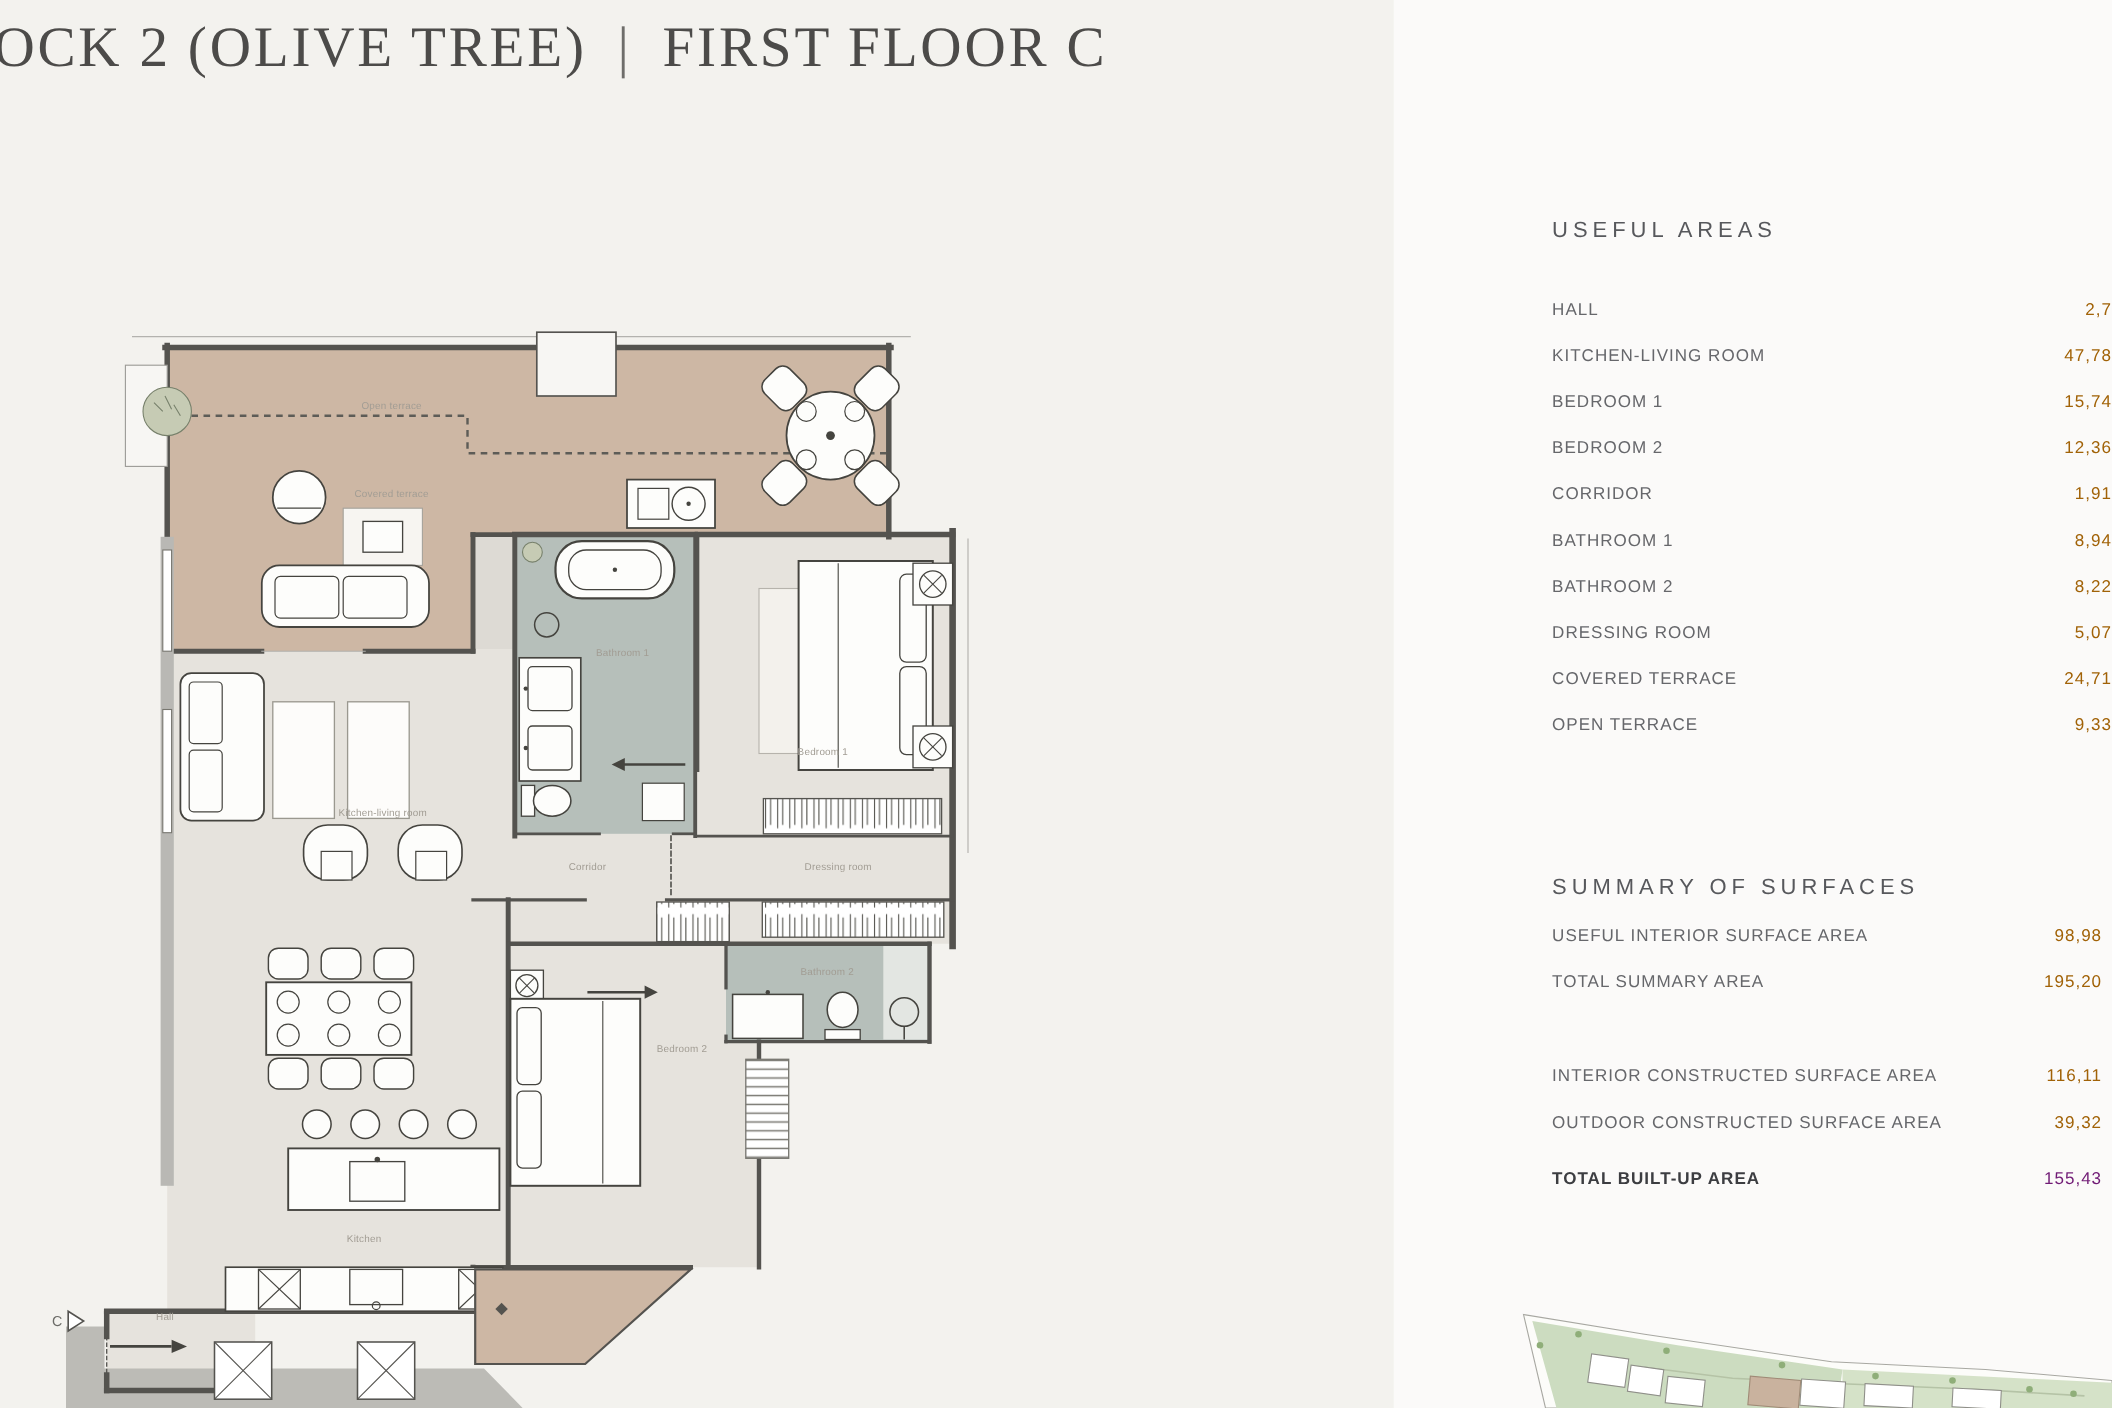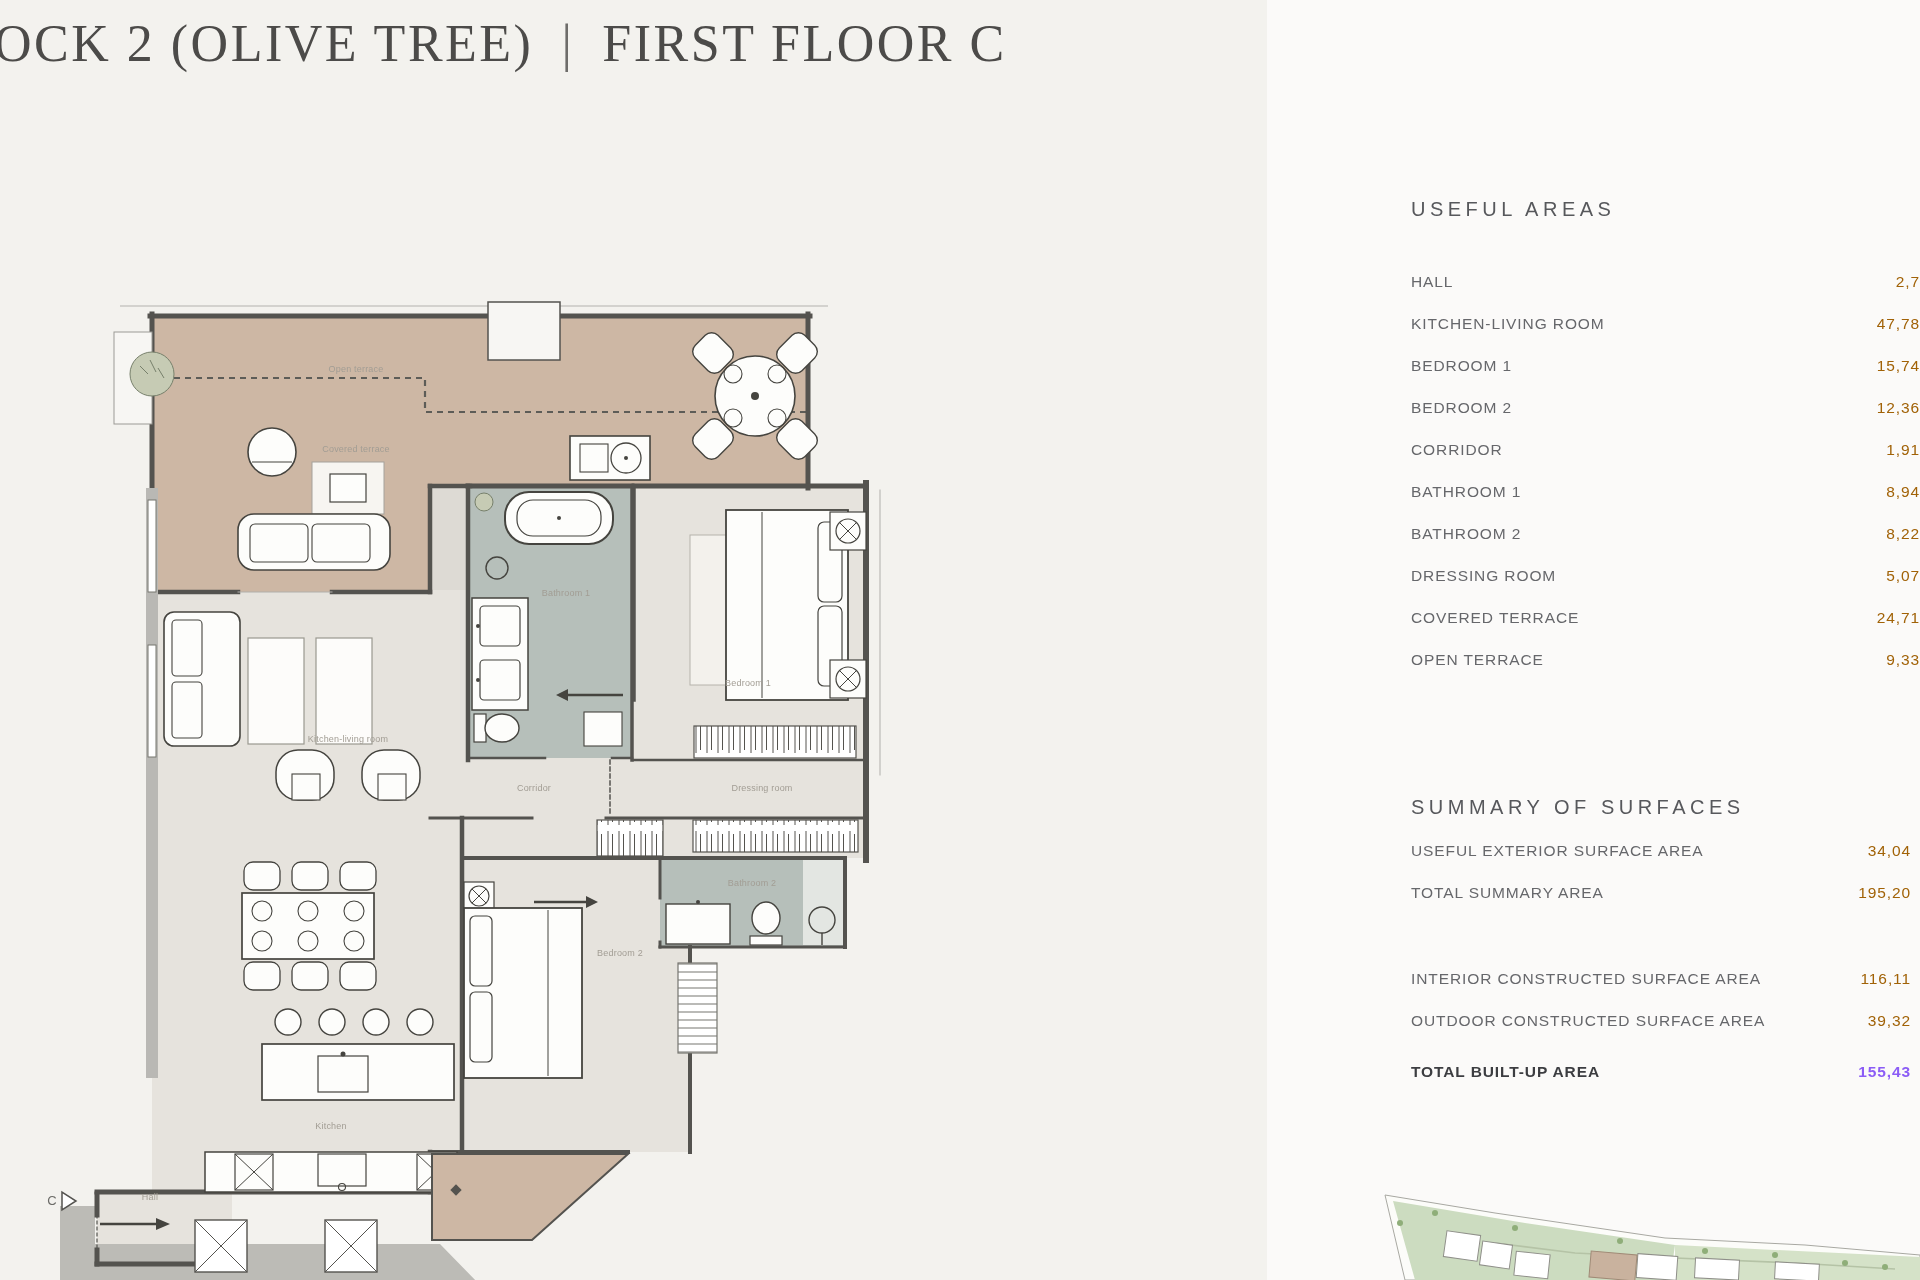--- a/index.html
+++ b/index.html
@@ -27,21 +27,21 @@
   #useful-rows{top:261px}
   #summary-rows{top:830px}
   .row{
     height:42px;display:flex;justify-content:space-between;align-items:center;
     font-size:15.5px;letter-spacing:.9px;color:#66676b;white-space:nowrap;
   }
   .row .val{color:#a16207}
   #summary-rows .row .val{padding-right:9px}
   .row.gap{margin-top:44px}
   .row.total{margin-top:9px;font-weight:bold;color:#3c3d41}
-  .row.total .val{color:#8b5cf6;font-weight:bold}
+  .row.total .val{color:#701a75;font-weight:normal}
   
   #floor-plan{position:absolute;left:28px;top:295px}
   .plan-label{
     font-family:"Liberation Sans",sans-serif;font-size:9px;fill:#a29d94;
     letter-spacing:.2px;text-anchor:middle;
   }
   .entry-letter{font-family:"Liberation Sans",sans-serif;font-size:13px;fill:#6b6b67;text-anchor:middle}
   #site-plan{position:absolute;left:1375px;top:1183px}
 </style>
 </head>
@@ -93,22 +93,22 @@
     </div>
     <div class="row">
       <span class="lbl">OPEN TERRACE</span>
       <span class="val">9,33</span>
     </div>
   </div>
 
 <div class="sec-heading" id="summary-heading">SUMMARY OF SURFACES</div>
 <div class="rows" id="summary-rows">
     <div class="row">
-      <span class="lbl">USEFUL EXTERIOR SURFACE AREA</span>
-      <span class="val">34,04</span>
+      <span class="lbl">USEFUL INTERIOR SURFACE AREA</span>
+      <span class="val">98,98</span>
     </div>
     <div class="row">
       <span class="lbl">TOTAL SUMMARY AREA</span>
       <span class="val">195,20</span>
     </div>
     <div class="row gap">
       <span class="lbl">INTERIOR CONSTRUCTED SURFACE AREA</span>
       <span class="val">116,11</span>
     </div>
     <div class="row">

